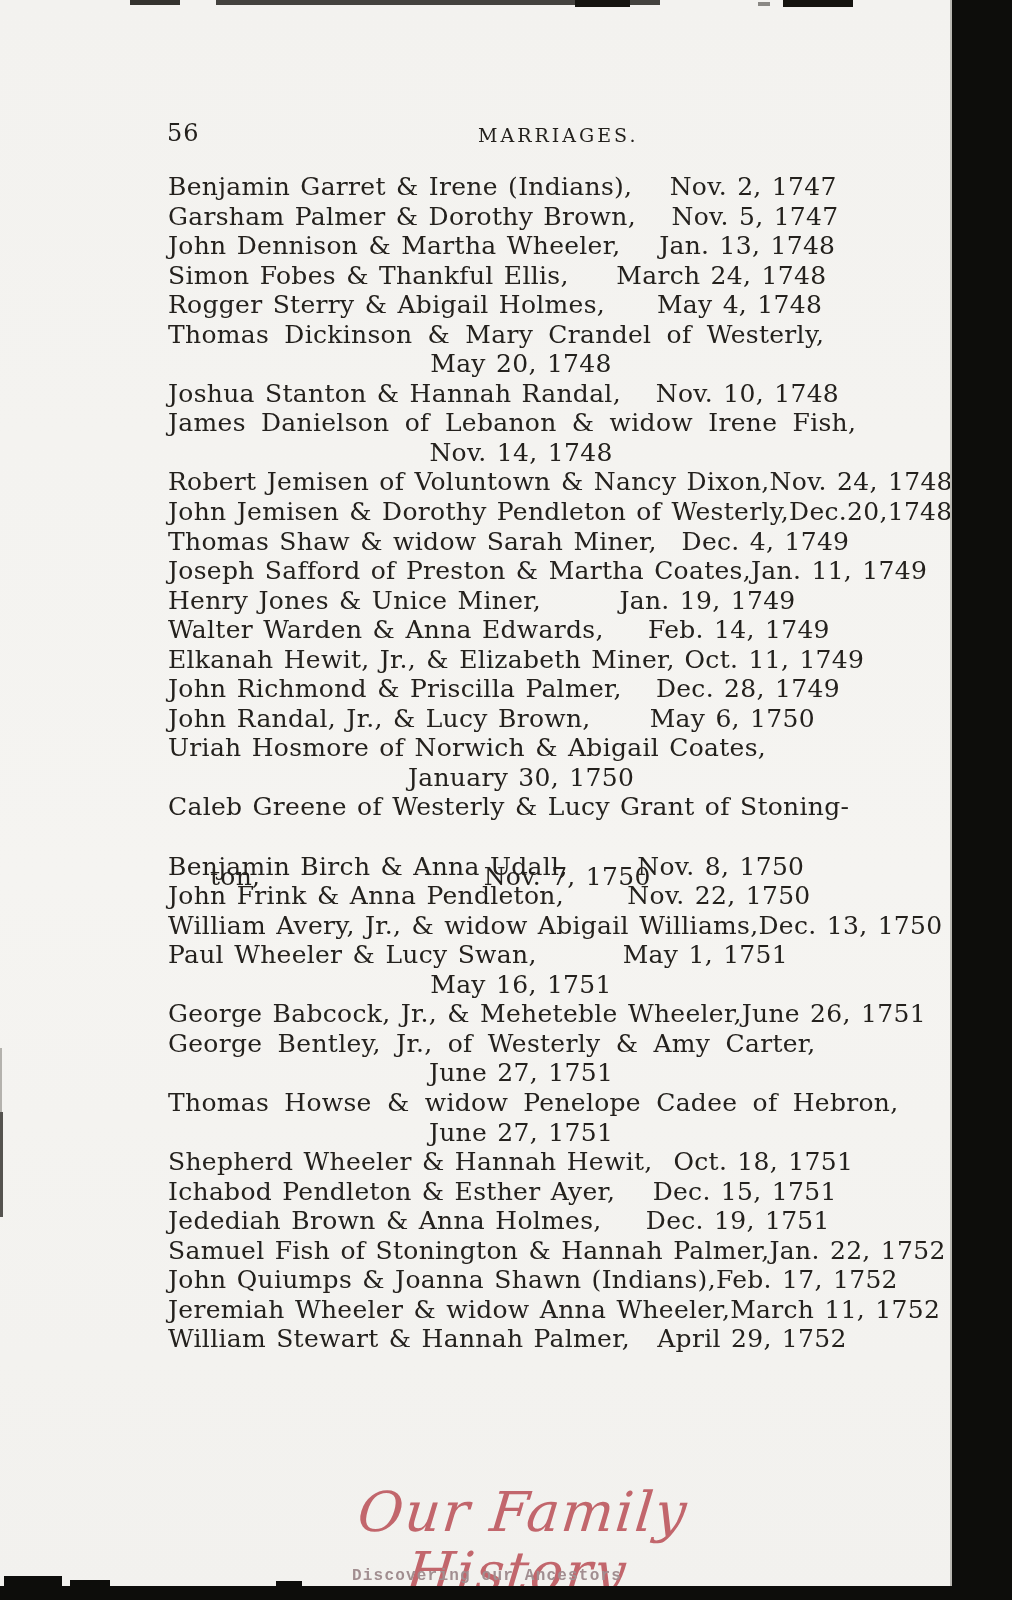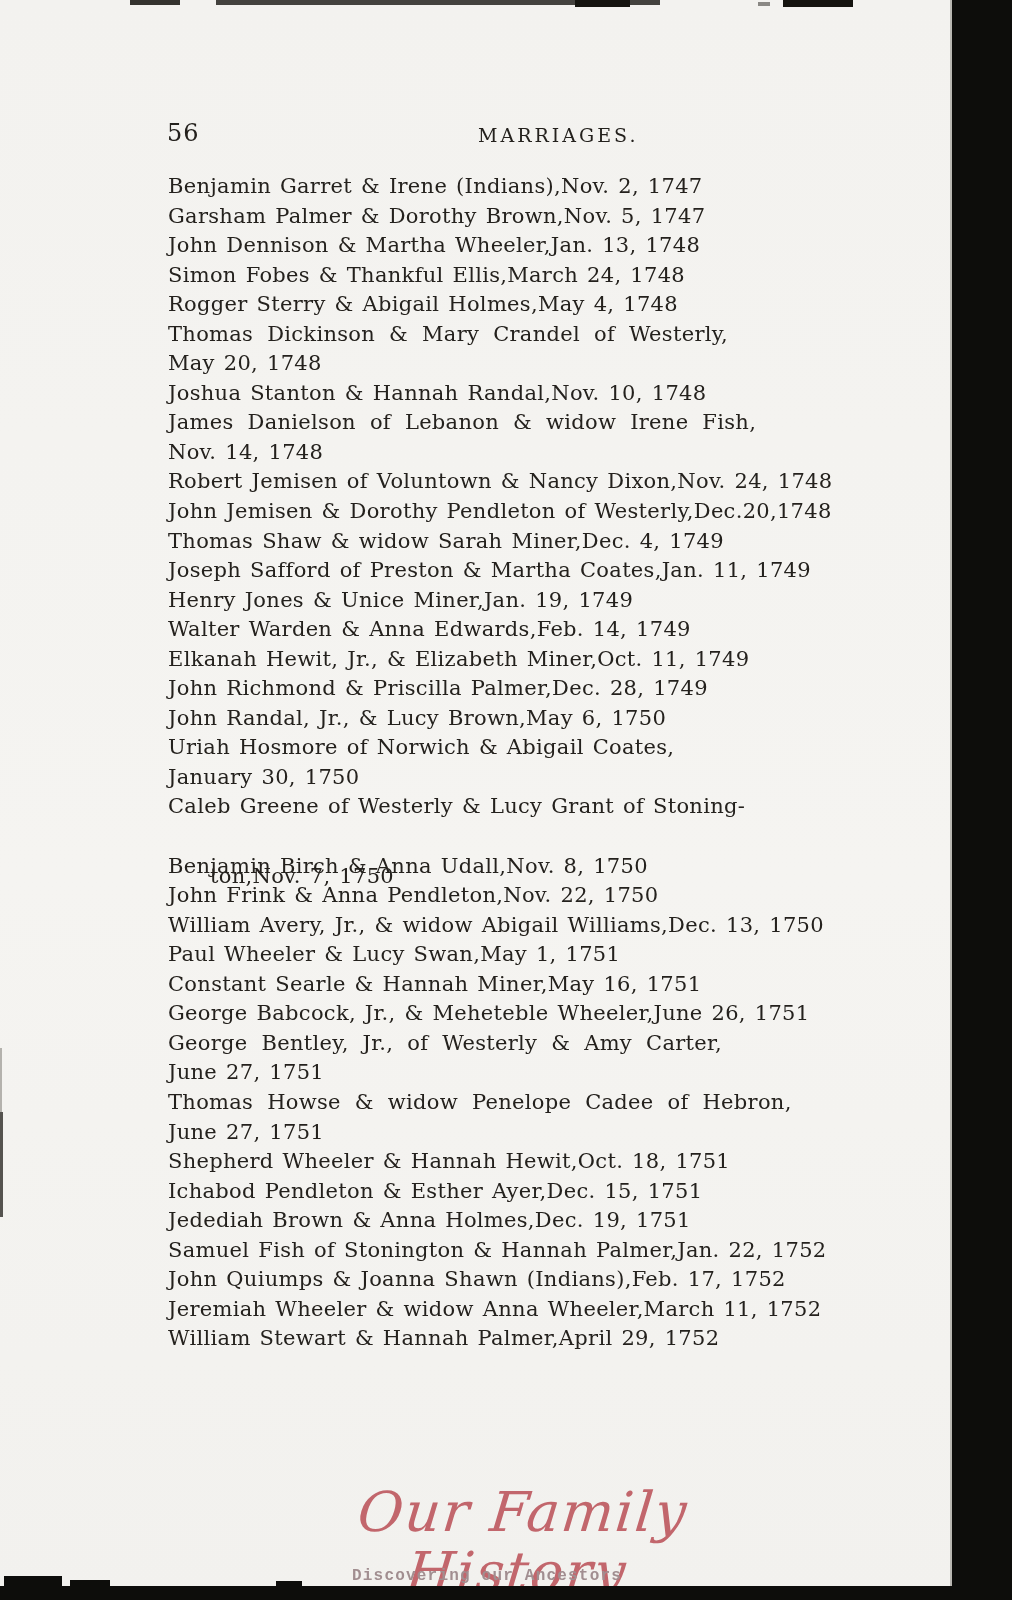--- a/index.html
+++ b/index.html
@@ -12,25 +12,25 @@
   .page-number {
     position:absolute; left:167px; top:119px;
     font-size:24px; letter-spacing:1px;
   }
   .page-header {
     position:absolute; left:478px; top:124px;
     font-size:19px; letter-spacing:3px;text-align:center;
   }
   .records {
     position:absolute; left:168px; top:172px; width:706px;
-    font-size:21px; line-height:29.55px; letter-spacing:0.3px; word-spacing:2px;
+    font-size:25px; line-height:29.55px; letter-spacing:0.3px; word-spacing:2px;
   }
   .record-line { display:flex; justify-content:space-between; align-items:baseline; height:29.55px; }
   .record-line .name { white-space:pre; }
-  .record-line .date { white-space:pre; text-align:left; flex:1 0 auto; }
+  .record-line .date { white-space:pre; text-align:center; flex:1 0 auto; }
   .record-line.indent .name { padding-left:42px;margin-top:40px; }
   .record-line.spread .name { word-spacing:7px; }
   
   .wm-title {
     position:absolute; left:300px; top:1482px; width:440px;
     text-align:center; font-style:italic; font-size:55px; line-height:60px;
     letter-spacing:2px; transform:skewX(-6deg);
     color:#c2666c;
   }
   .wm-subtitle {
@@ -163,21 +163,20 @@
     </div>
     <div class="record-line">
       <span class="name">William Avery, Jr., &amp; widow Abigail Williams,</span>
       <span class="date">Dec. 13, 1750</span>
     </div>
     <div class="record-line">
       <span class="name">Paul Wheeler &amp; Lucy Swan,</span>
       <span class="date">May 1, 1751</span>
     </div>
     <div class="record-line">
-      <span class="name">Constant Searle &amp; Hannah Miner,</span>
       <span class="date">May 16, 1751</span>
     </div>
     <div class="record-line">
       <span class="name">George Babcock, Jr., &amp; Meheteble Wheeler,</span>
       <span class="date">June 26, 1751</span>
     </div>
     <div class="record-line spread">
       <span class="name">George Bentley, Jr., of Westerly &amp; Amy Carter,</span>
       <span class="date"></span>
     </div>

